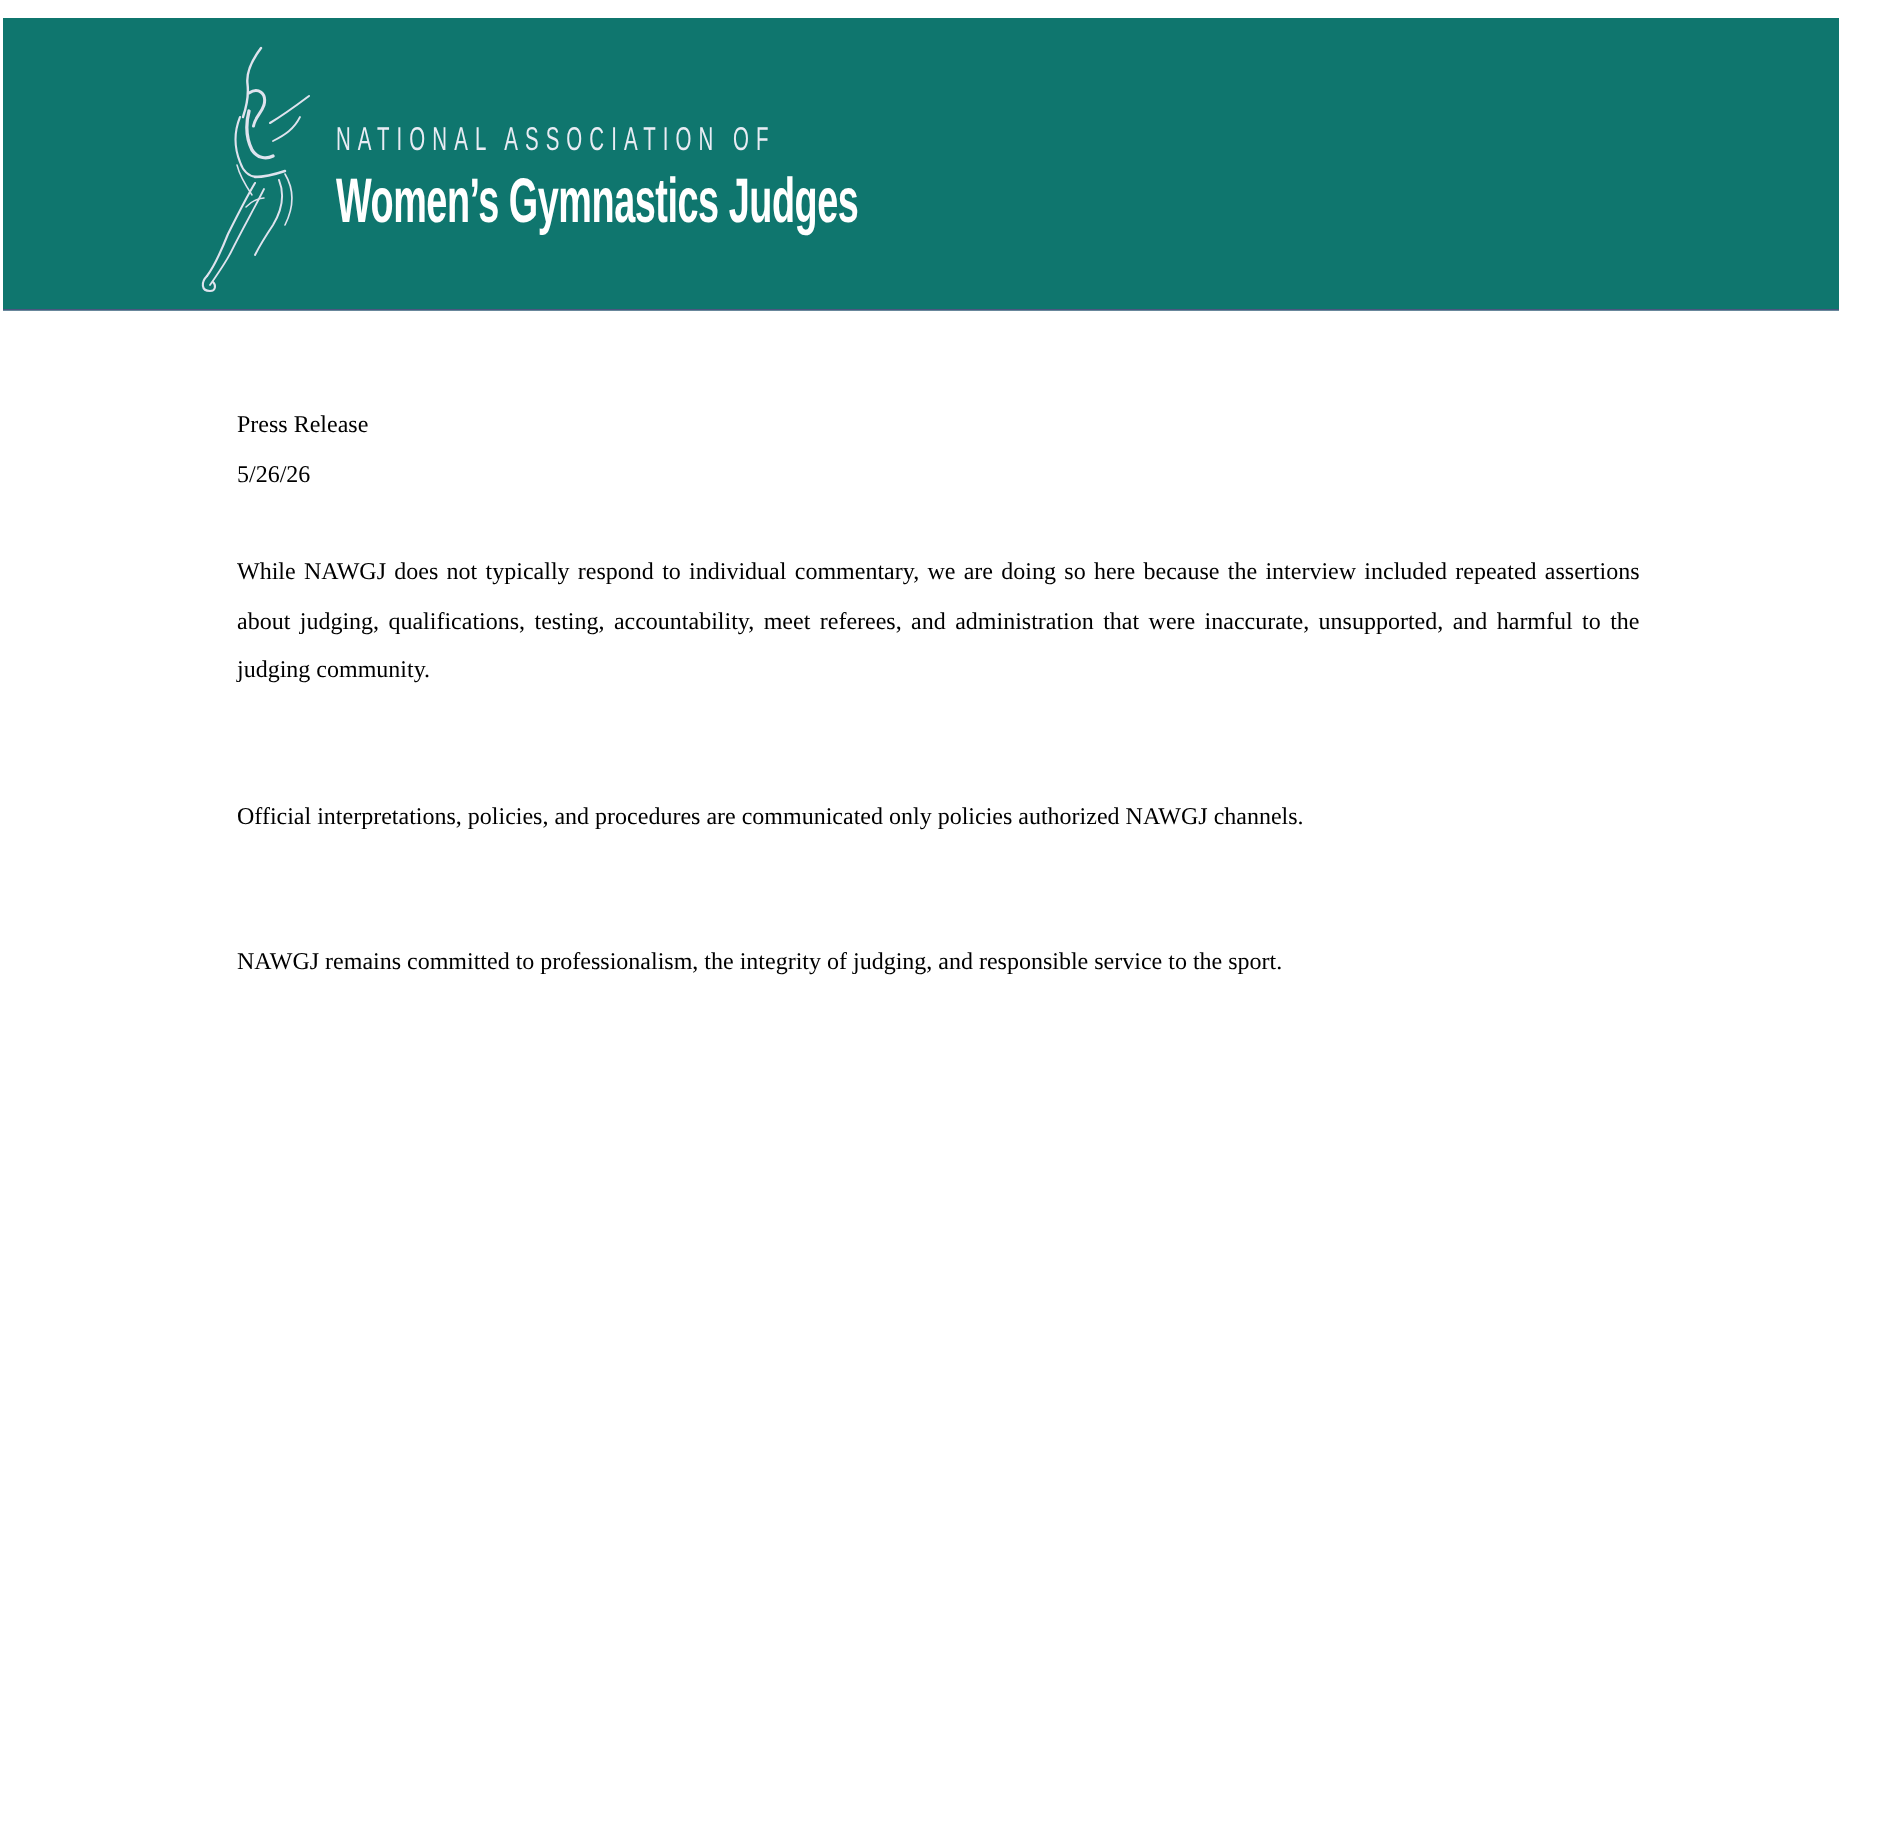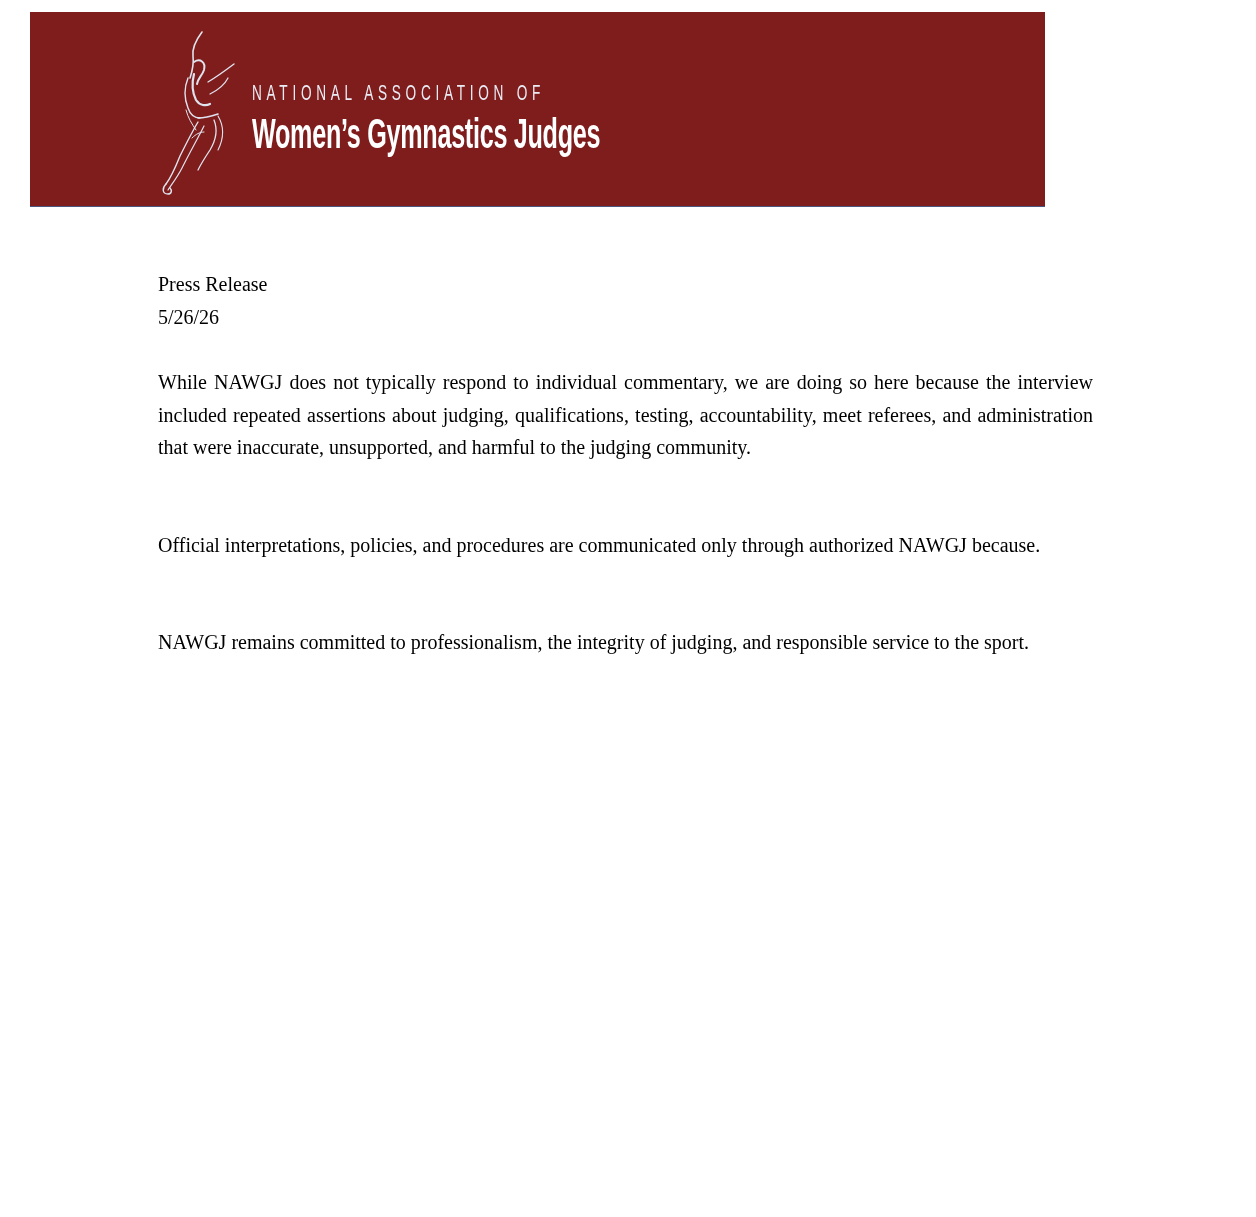--- a/index.html
+++ b/index.html
@@ -10,25 +10,25 @@
   body {
     width: 1256px;
     height: 1217px;
     position: relative;
     overflow: hidden;
     font-family: "Liberation Serif", "DejaVu Serif", serif;
     color: #000000;
   }
   .banner {
     position: absolute;
-    left: 30px;
+    left: 2px;
     top: 12px;
-    width: 1015px;
+    width: 1224px;
     height: 194px;
-    background: #7f1d1d;
+    background: #0f766e;
     border-bottom: 1px solid #4a5580;
   }
   .logo {
     position: absolute;
     left: 118px;
     top: 10px;
     width: 460px;
     height: 180px;
   }
   .logo-figure {
@@ -62,21 +62,21 @@
     letter-spacing: -0.5px;
     transform: scaleX(0.6);
     transform-origin: left top;
     white-space: nowrap;
   }
   .content {
     position: absolute;
     left: 158px;
     top: 268px;
     width: 935px;
-    font-size: 20px;
+    font-size: 16px;
     line-height: 32.5px;
   }
   .content p {
     margin: 0;
     text-align: justify;
   }
   .heading-block {
     margin-bottom: 33px;
   }
   .heading-block div {
@@ -121,15 +121,15 @@
     <div class="logo-line2">Women’s Gymnastics Judges</div>
   </div>
 </div>
 
 <div class="content">
   <div class="heading-block">
     <div>Press Release</div>
     <div>5/26/26</div>
   </div>
   <p class="para-gap">While NAWGJ does not typically respond to individual commentary, we are doing so here because the interview included repeated assertions about judging, qualifications, testing, accountability, meet referees, and administration that were inaccurate, unsupported, and harmful to the judging community.</p>
-  <p class="para-gap">Official interpretations, policies, and procedures are communicated only through authorized NAWGJ because.</p>
+  <p class="para-gap">Official interpretations, policies, and procedures are communicated only policies authorized NAWGJ channels.</p>
   <p>NAWGJ remains committed to professionalism, the integrity of judging, and responsible service to the sport.</p>
 </div>
 
 </body></html>

